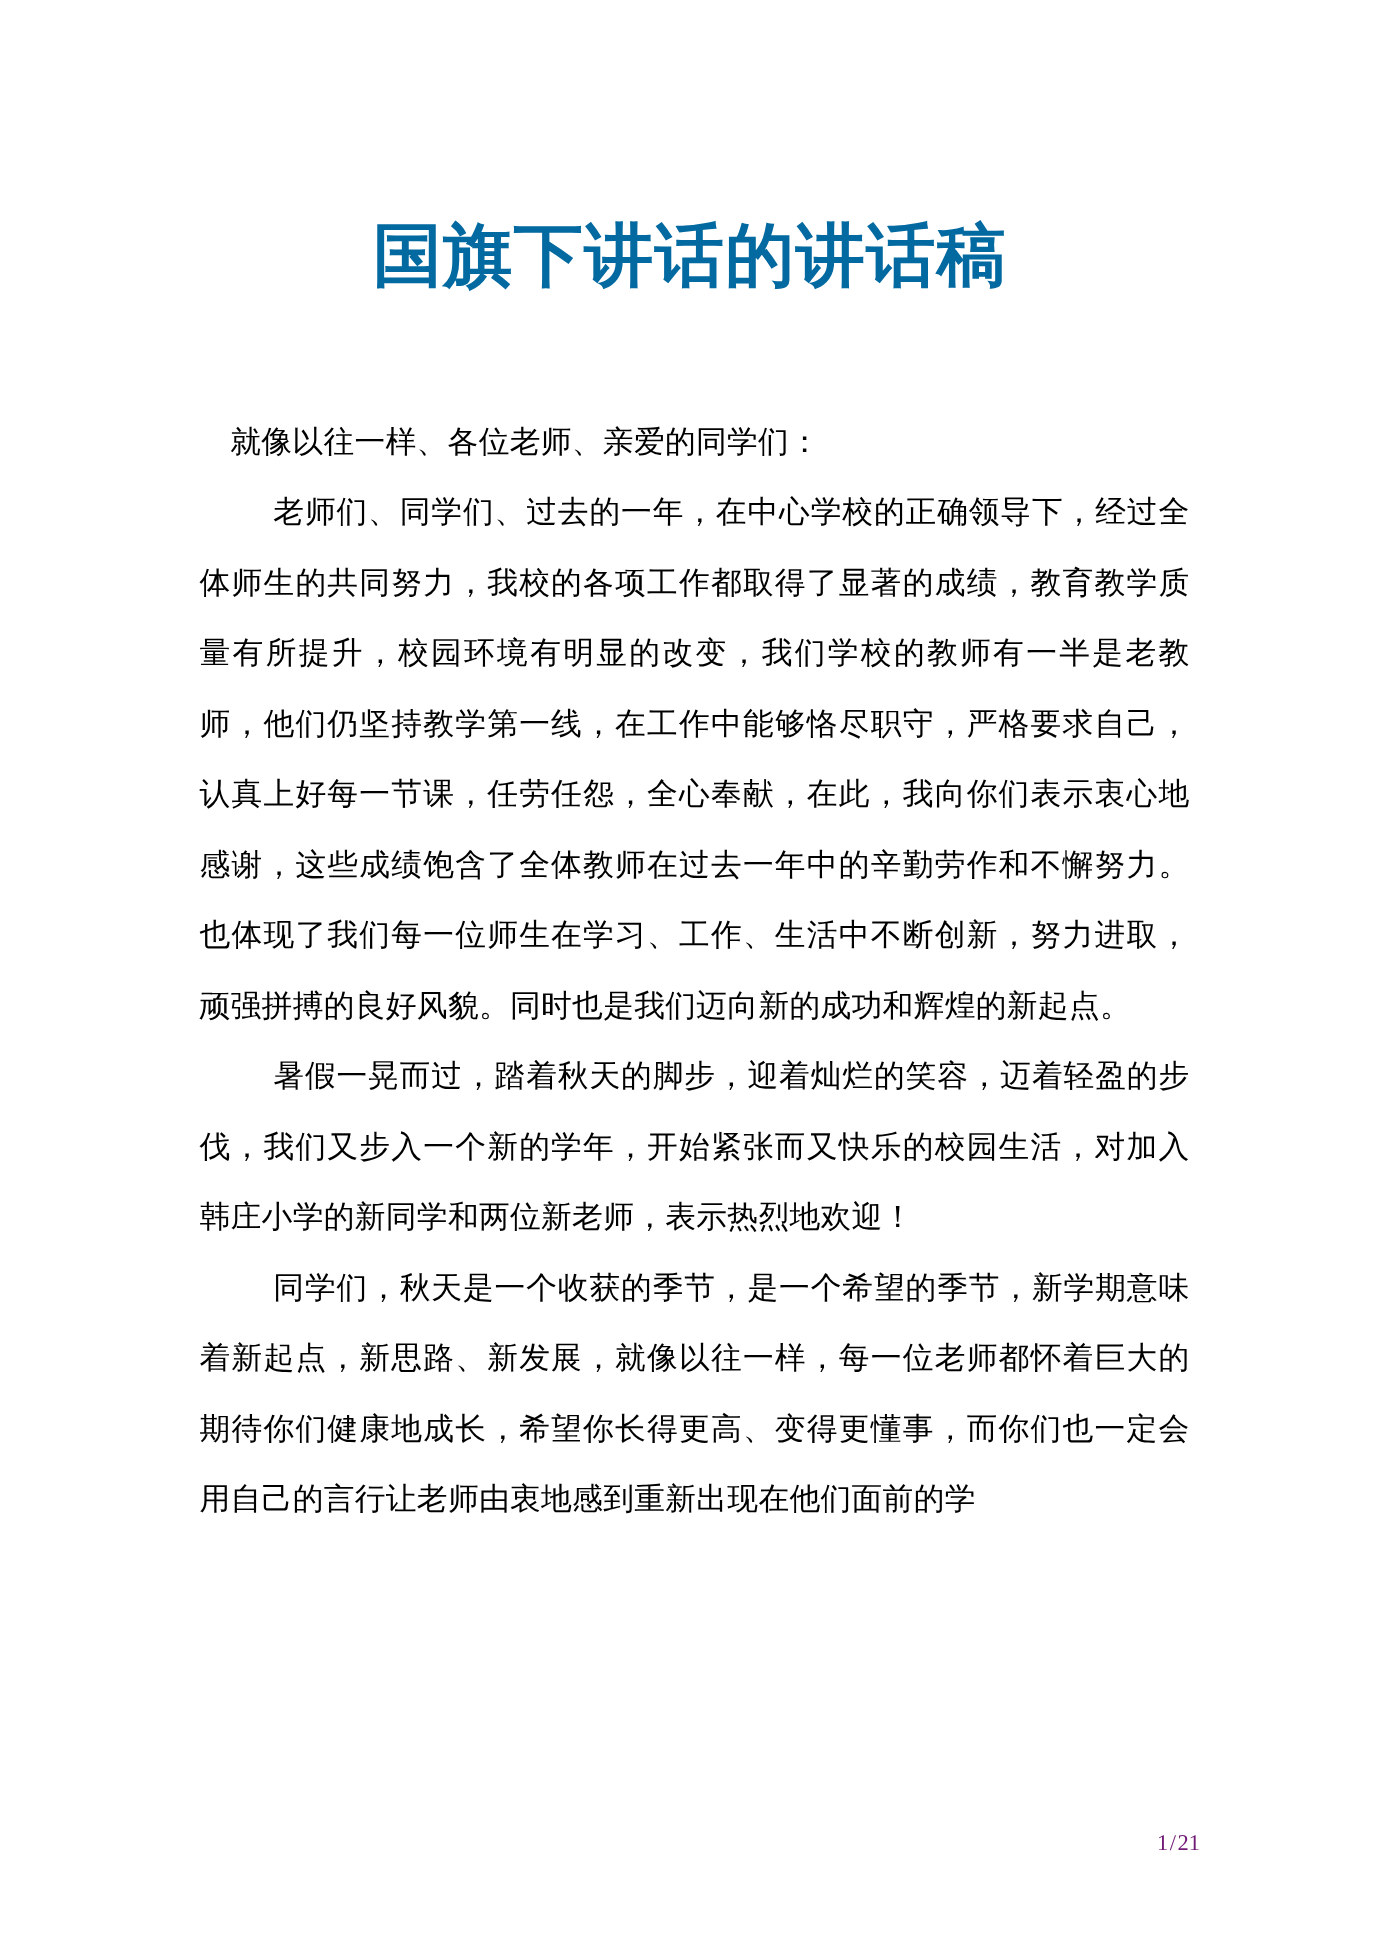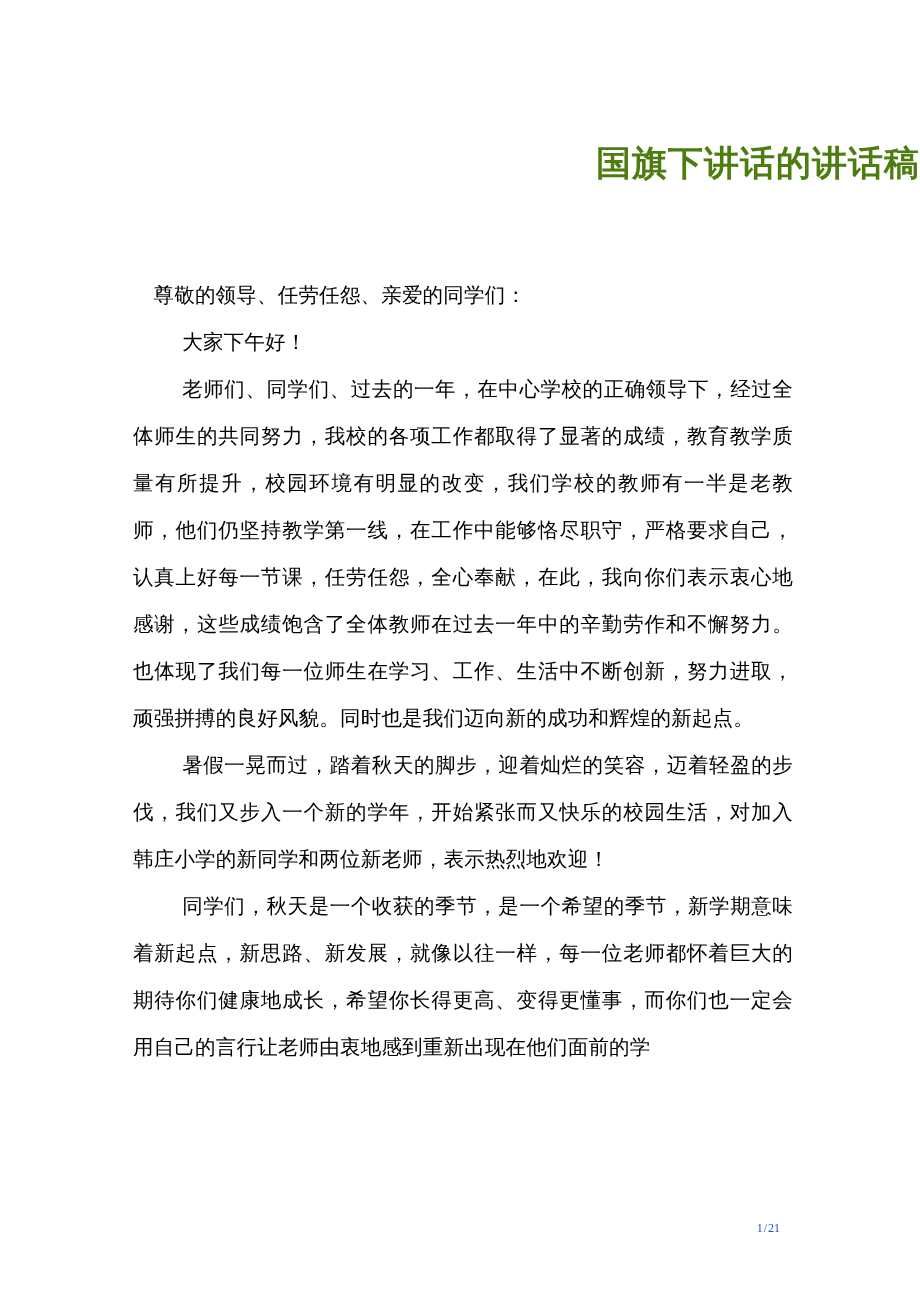--- a/index.html
+++ b/index.html
@@ -18,23 +18,23 @@
   .page {
     position: absolute;
     inset: 0;
     padding: 0;
   }
   .doc-title {
     position: absolute;
     top: 140px;
     left: 0;
     width: 920px;
-    text-align: right;
-    color: #4d7c0f;
-    font-size: 35px;
+    text-align: center;
+    color: #0369a1;
+    font-size: 46px;
     font-weight: bold;
     letter-spacing: 1px;
     font-family: "Liberation Sans", "DejaVu Sans", sans-serif;
   }
   .body-text {
     position: absolute;
     top: 272px;
     left: 133px;
     width: 660px;
   }
@@ -51,40 +51,39 @@
     margin-bottom: 2px;
   }
   .para.indent1 {
     text-indent: 1em;
   }
   .para.indent2 {
     text-indent: 2.4em;
   }
   .page-number {
     position: absolute;
-    right: 140px;
+    right: 120px;
     top: 1221px;
-    font-size: 12px;
-    color: #1d4ed8;
+    font-size: 15px;
+    color: #701a75;
     font-family: "Liberation Serif", "DejaVu Serif", serif;
   }
   .page-number .sep {
     padding: 0 1px;
   }
 </style>
 </head>
 <body>
 
 <div class="page">
 
   <div class="doc-title">国旗下讲话的讲话稿</div>
 
   <div class="body-text">
-    <p class="para indent1">尊敬的领导、任劳任怨、亲爱的同学们：</p>
-    <p class="para indent2">大家下午好！</p>
+    <p class="para indent1">就像以往一样、各位老师、亲爱的同学们：</p>
     <p class="para indent2">老师们、同学们、过去的一年，在中心学校的正确领导下，经过全体师生的共同努力，我校的各项工作都取得了显著的成绩，教育教学质量有所提升，校园环境有明显的改变，我们学校的教师有一半是老教师，他们仍坚持教学第一线，在工作中能够恪尽职守，严格要求自己，认真上好每一节课，任劳任怨，全心奉献，在此，我向你们表示衷心地感谢，这些成绩饱含了全体教师在过去一年中的辛勤劳作和不懈努力。也体现了我们每一位师生在学习、工作、生活中不断创新，努力进取，顽强拼搏的良好风貌。同时也是我们迈向新的成功和辉煌的新起点。</p>
     <p class="para indent2">暑假一晃而过，踏着秋天的脚步，迎着灿烂的笑容，迈着轻盈的步伐，我们又步入一个新的学年，开始紧张而又快乐的校园生活，对加入韩庄小学的新同学和两位新老师，表示热烈地欢迎！</p>
     <p class="para indent2">同学们，秋天是一个收获的季节，是一个希望的季节，新学期意味着新起点，新思路、新发展，就像以往一样，每一位老师都怀着巨大的期待你们健康地成长，希望你长得更高、变得更懂事，而你们也一定会用自己的言行让老师由衷地感到重新出现在他们面前的学</p>
   </div>
 
   <div class="page-number">
     <span>1</span><span class="sep">/</span><span>21</span>
   </div>
 
 </div>

